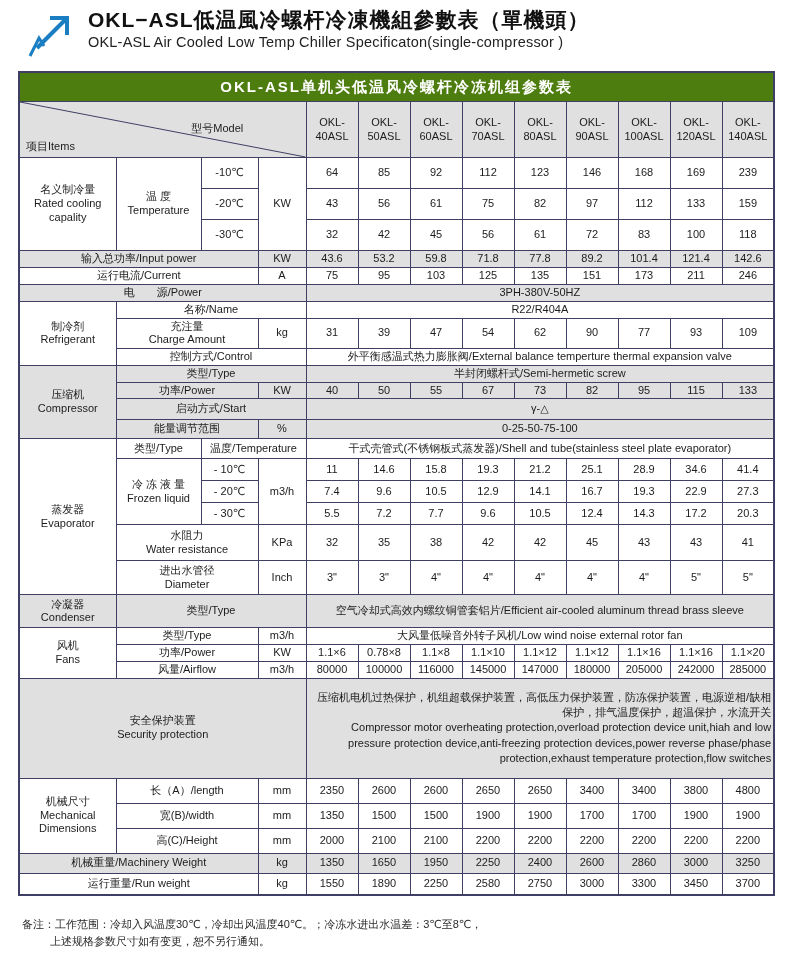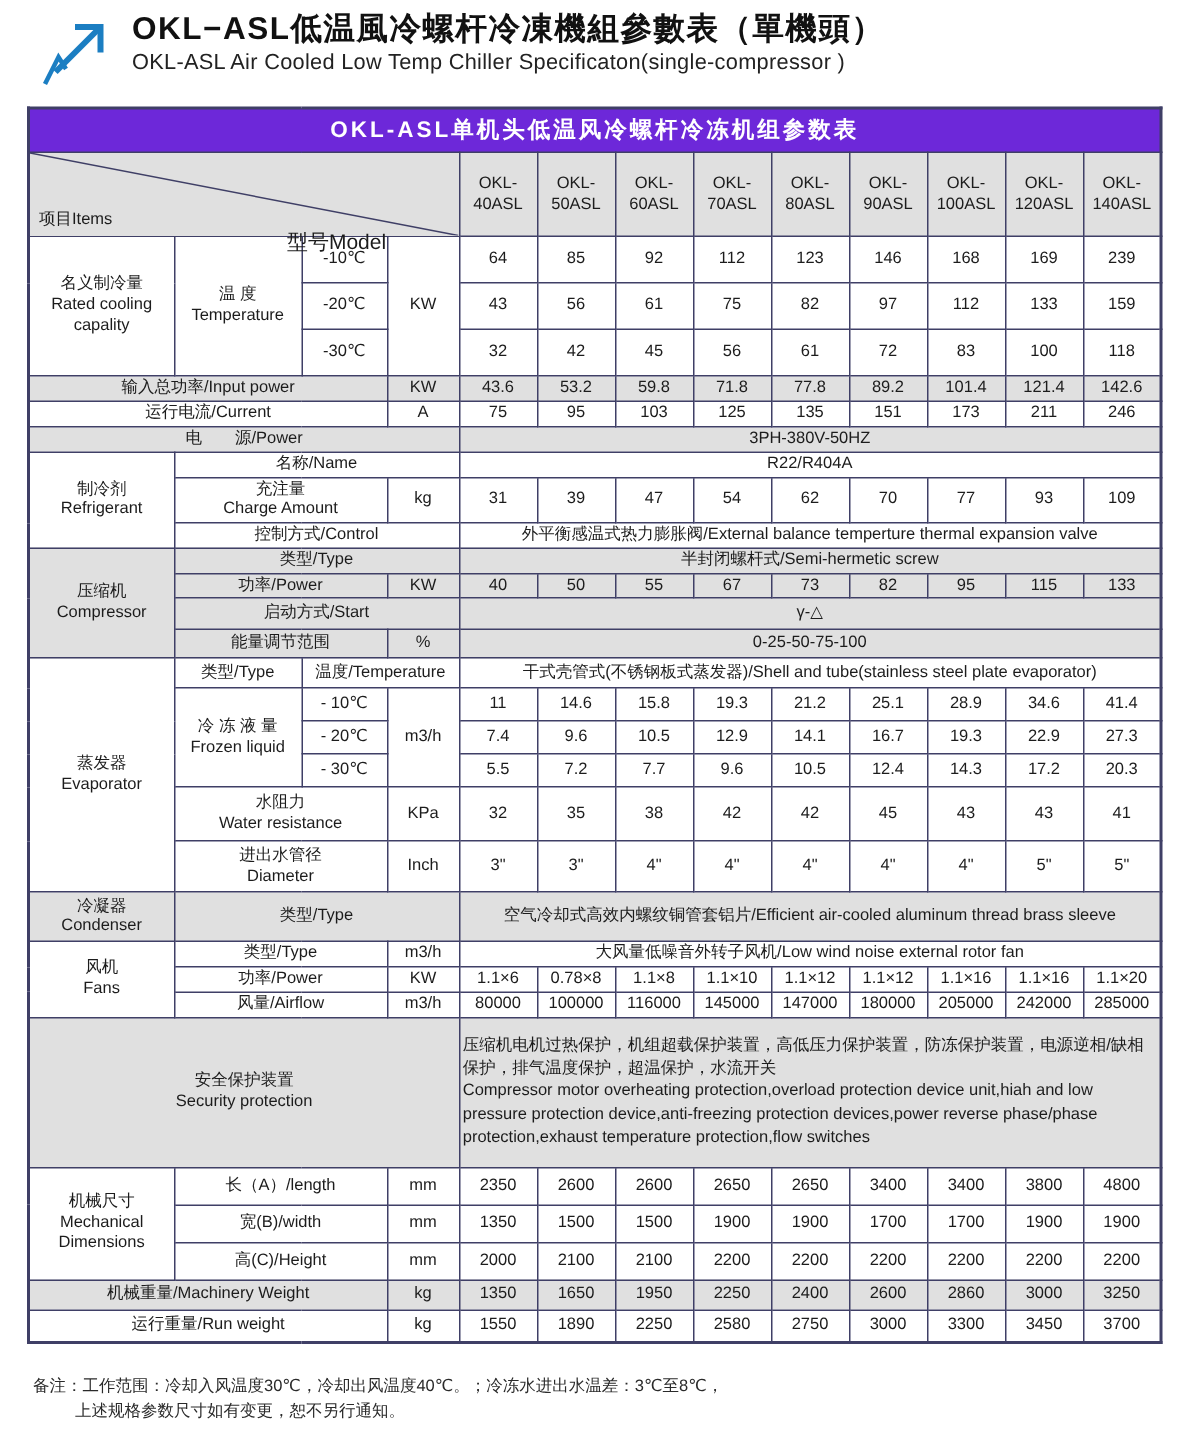--- a/index.html
+++ b/index.html
@@ -20,39 +20,39 @@
   }
   td{
     border:1px solid #3f3f66;
     font-size:11px;text-align:center;vertical-align:middle;
     padding:1px 2px;line-height:1.25;
     white-space:pre-line;word-wrap:break-word;
     color:#1c1c1c;
   }
   table{border:2px solid #3f3f66;}
   tr.banner td{
-    background:#6d28d9;color:#fff;font-size:15px;font-weight:bold;
+    background:#4d7c0f;color:#fff;font-size:15px;font-weight:bold;
     letter-spacing:2px;height:26px;border-bottom:1px solid #3f3f66;
   }
   tr.gray td{background:#e0e0e0;}
   
   tr.h-header{height:34px;} tr.h-cool{height:31px;}
   tr.h-thin{height:17px;}  tr.h-xthin{height:15px;}
   tr.h-charge{height:29px;} tr.h-16{height:16px;}
   tr.h-start{height:21px;padding-left:16px;} tr.h-energy{height:19px;}
   tr.h-etype{height:20px;} tr.h-frozen{height:22px;}
   tr.h-water{height:36px;} tr.h-diam{height:34px;}
   tr.h-cond{height:33px;}  tr.h-sec{height:100px;}
   tr.h-dim{height:25px;}   tr.h-mw{height:20px;} tr.h-rw{height:22px;}
   
   td.diag{position:relative;padding:0;}
   td.diag svg{position:absolute;left:0;top:0;width:100%;height:100%;}
   .corner-items{position:absolute;left:6px;bottom:3px;font-size:11px;}
-  .corner-model{position:absolute;left:60%;top:36%;font-size:14px;margin-top:31px;}
-  td.sec-text{text-align:left;padding:4px 2px;line-height:1.4;}
+  .corner-model{position:absolute;left:60%;top:36%;font-size:11px;}
+  td.sec-text{text-align:right;padding:4px 2px;line-height:1.4;}
   
   .notes{margin:7px 0 0 20px;font-size:11px;line-height:1.55;color:#2a2a2a;}
   .note-zh-first{margin-left:2px;margin-top:20px;}
   .note-zh{margin-left:30px;}
 </style>
 </head>
 <body>
 
 <div class="page-header">
   <svg class="logo" viewBox="0 0 52 50">
@@ -196,21 +196,21 @@
   </tr>
   <tr class="h-charge">
     <td colspan="2">充注量
 Charge Amount</td>
     <td>kg</td>
   <td>31</td>
         <td>39</td>
         <td>47</td>
         <td>54</td>
         <td>62</td>
-        <td>70</td>
+        <td>90</td>
         <td>77</td>
         <td>93</td>
         <td>109</td>
       </tr>
   <tr class="h-16">
     <td colspan="3">控制方式/Control</td>
     <td colspan="9">外平衡感温式热力膨胀阀/External balance temperture thermal expansion valve</td>
   </tr>
 
   <tr class="gray h-16">

